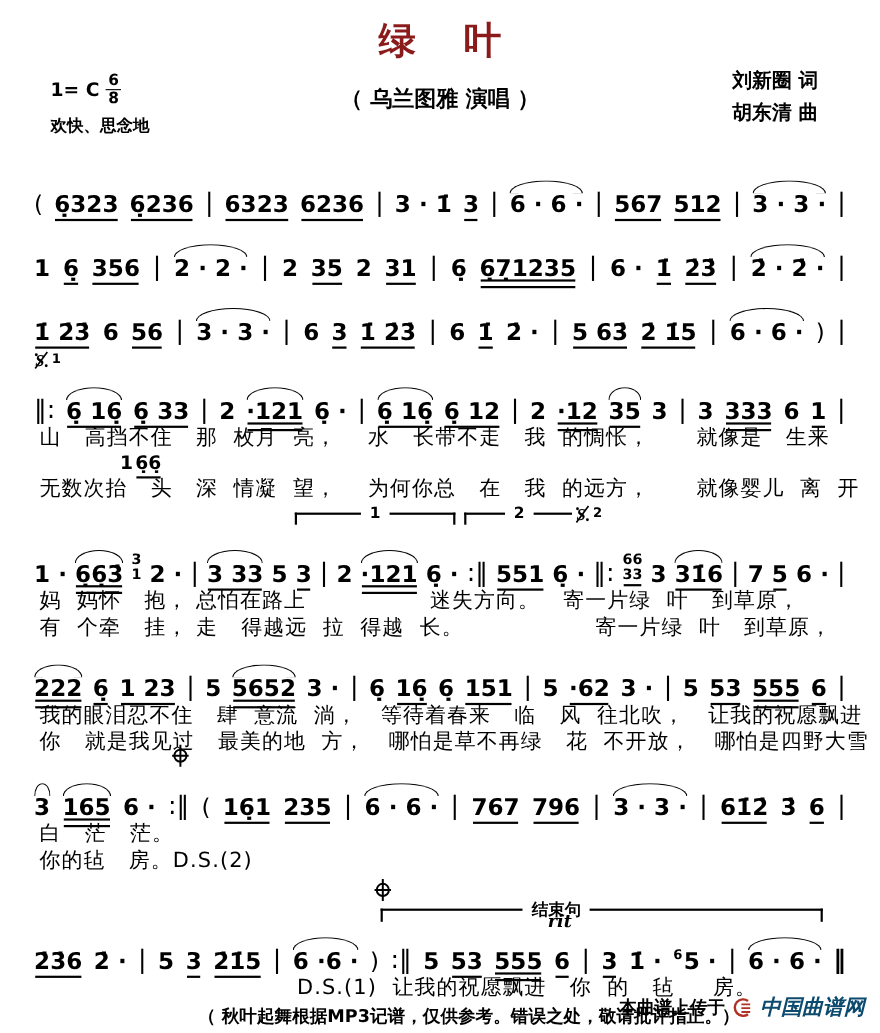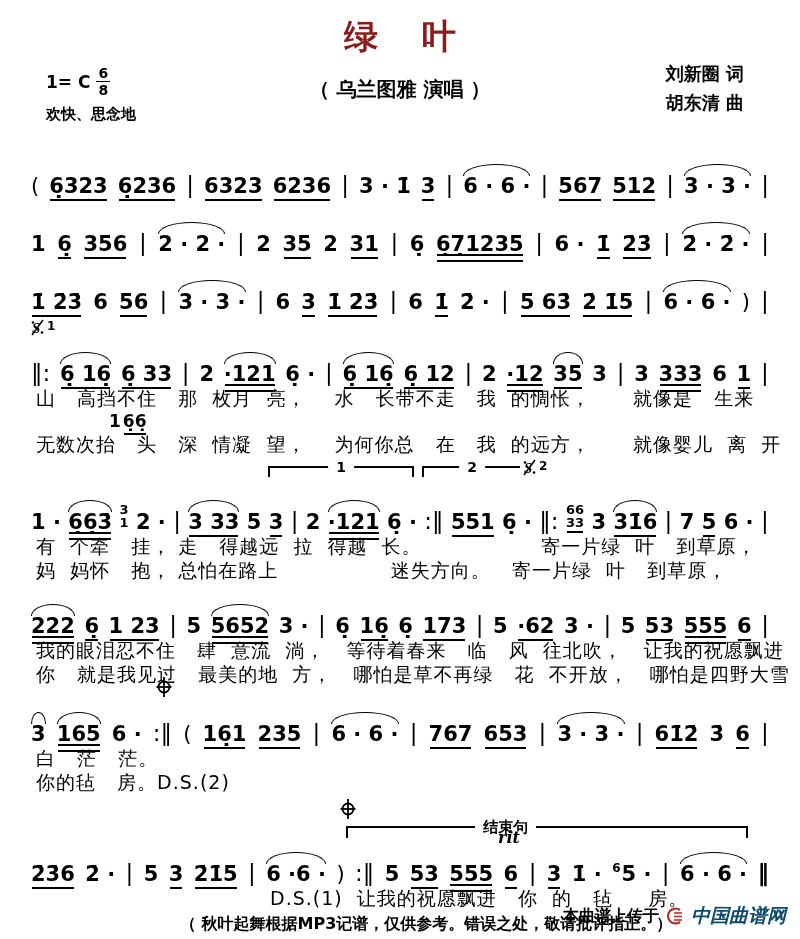--- a/index.html
+++ b/index.html
@@ -252,37 +252,37 @@
           </span>
           <span class="tok">3</span>
           <span class="tok u1 arc">31̇6</span>
           <span class="tok bar">|</span>
           <span class="tok">7</span>
           <span class="tok u1">5</span>
           <span class="tok">6 ·</span>
           <span class="tok bar">|</span>
         </div>
     </div>
+    <div class="lyric">妈  妈怀   抱， 总怕在路上                迷失方向。   寄一片绿  叶   到草原，</div>
     <div class="lyric">有  个牵   挂， 走   得越远  拉  得越  长。                 寄一片绿  叶   到草原，</div>
-    <div class="lyric">妈  妈怀   抱， 总怕在路上                迷失方向。   寄一片绿  叶   到草原，</div>
 
     <div class="lw" style="margin-top:14px;">
       <div class="mline">
           <span class="tok u2 arc">222</span>
           <span class="tok u1">6̣</span>
           <span class="tok u1">1 23</span>
           <span class="tok bar">|</span>
           <span class="tok">5</span>
           <span class="tok u2 arc">5652</span>
           <span class="tok">3 ·</span>
           <span class="tok bar">|</span>
           <span class="tok">6̣</span>
           <span class="tok u1">16̣</span>
           <span class="tok">6̣</span>
-          <span class="tok u1">173</span>
+          <span class="tok u1">151</span>
           <span class="tok bar">|</span>
           <span class="tok">5</span>
           <span class="tok u1">·62</span>
           <span class="tok">3 ·</span>
           <span class="tok bar">|</span>
           <span class="tok">5</span>
           <span class="tok u1">53</span>
           <span class="tok u2">555</span>
           <span class="tok u1">6</span>
           <span class="tok bar">|</span>
@@ -304,21 +304,21 @@
           <span class="tok u2 arc">165</span>
           <span class="tok">6 ·</span>
           <span class="tok bar">:‖</span>
           <span class="tok paren">(</span>
           <span class="tok u1">16̣1</span>
           <span class="tok u1">235</span>
           <span class="tok bar">|</span>
           <span class="tok arc">6 · 6 ·</span>
           <span class="tok bar">|</span>
           <span class="tok u1">767</span>
-          <span class="tok u1">653</span>
+          <span class="tok u1">796</span>
           <span class="tok bar">|</span>
           <span class="tok arc">3 · 3 ·</span>
           <span class="tok bar">|</span>
           <span class="tok u1">61̇2̇</span>
           <span class="tok">3̇</span>
           <span class="tok u1">6</span>
           <span class="tok bar">|</span>
         </div>
     </div>
     <div class="lyric">白   茫   茫。</div>

